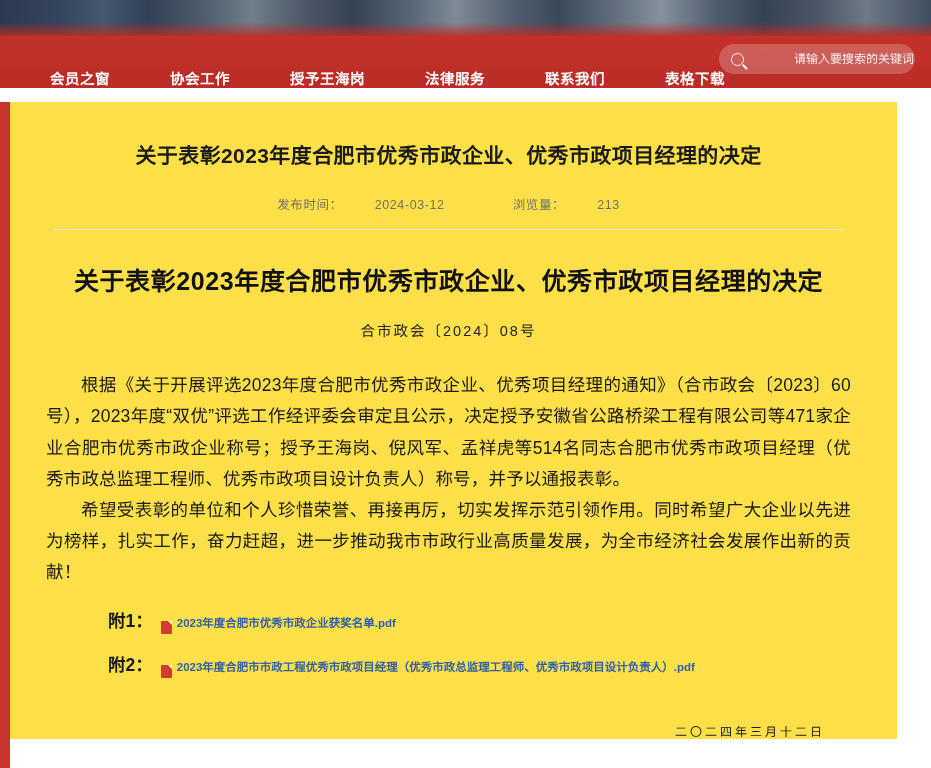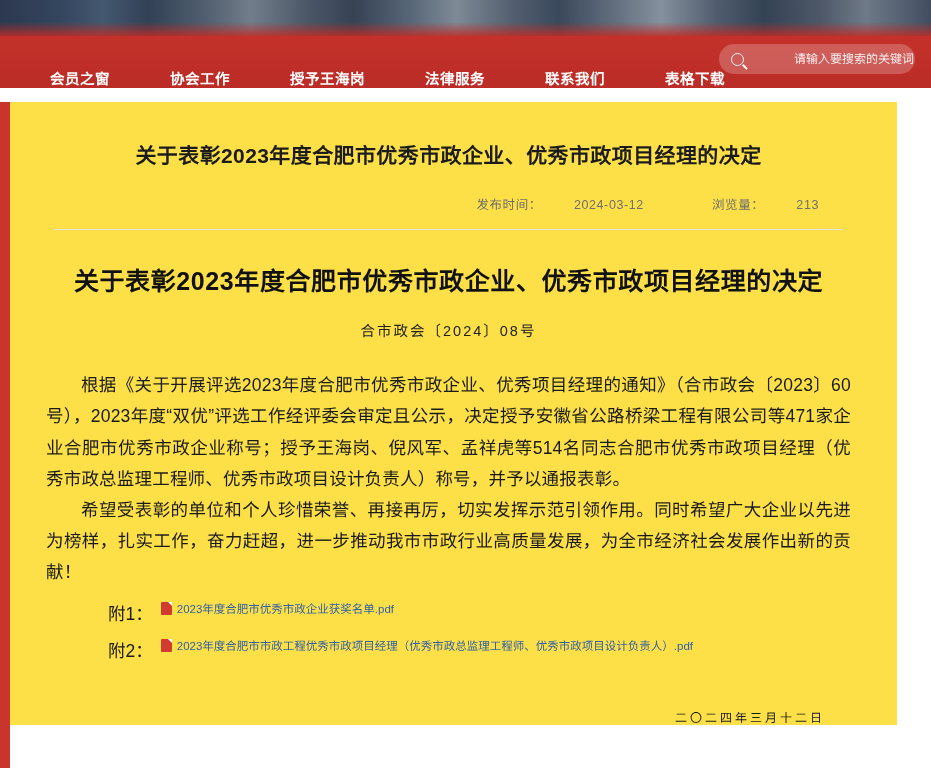--- a/index.html
+++ b/index.html
@@ -118,21 +118,21 @@
   .page-title {
     text-align: center;
     font-size: 21px;
     font-weight: bold;
     color: #1b1b1b;
     padding: 38px 40px 0 40px;
     line-height: 1.5;
     letter-spacing: .4px;
   }
   .meta {
-    text-align: right;
+    text-align: center;
     font-size: 12.5px;
     color: #6f6f6f;
     margin-top: 22px;
     letter-spacing: .6px;
   }
   .meta span { margin: 0 16px; }
   .divider {
     margin: 16px 8px 0 8px;
     border-top: 1px solid #e3e3e3;
   }
@@ -164,22 +164,23 @@
   }
   .body-text p { margin: 0; }
   .body-text p.indent { text-indent: 2em; }
 
   .attachments {
     margin-top: 8px;
     padding-left: 62px;
   }
   .att-row {
     display: flex;
-    align-items: flex-start;
-    margin-top: 12px;
+    align-items: flex-end;
+    margin-top: 19px;
+    font-weight: bold;
   }
   .att-label {
     font-size: 17.5px;
     color: #1a1a1a;
     white-space: nowrap;
     flex: 0 0 auto;
   }
   .pdf-icon {
     display: inline-block;
     width: 11px; height: 13px;

